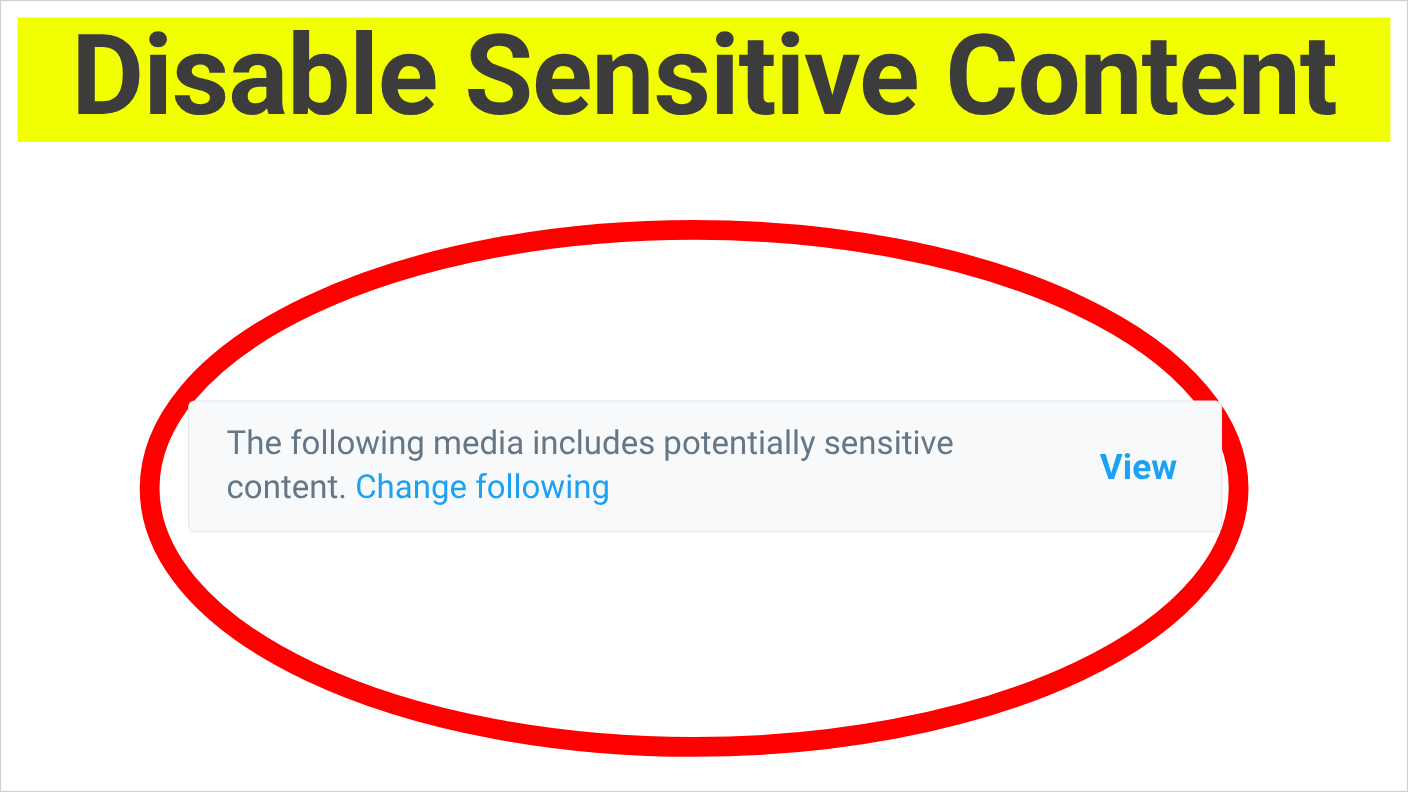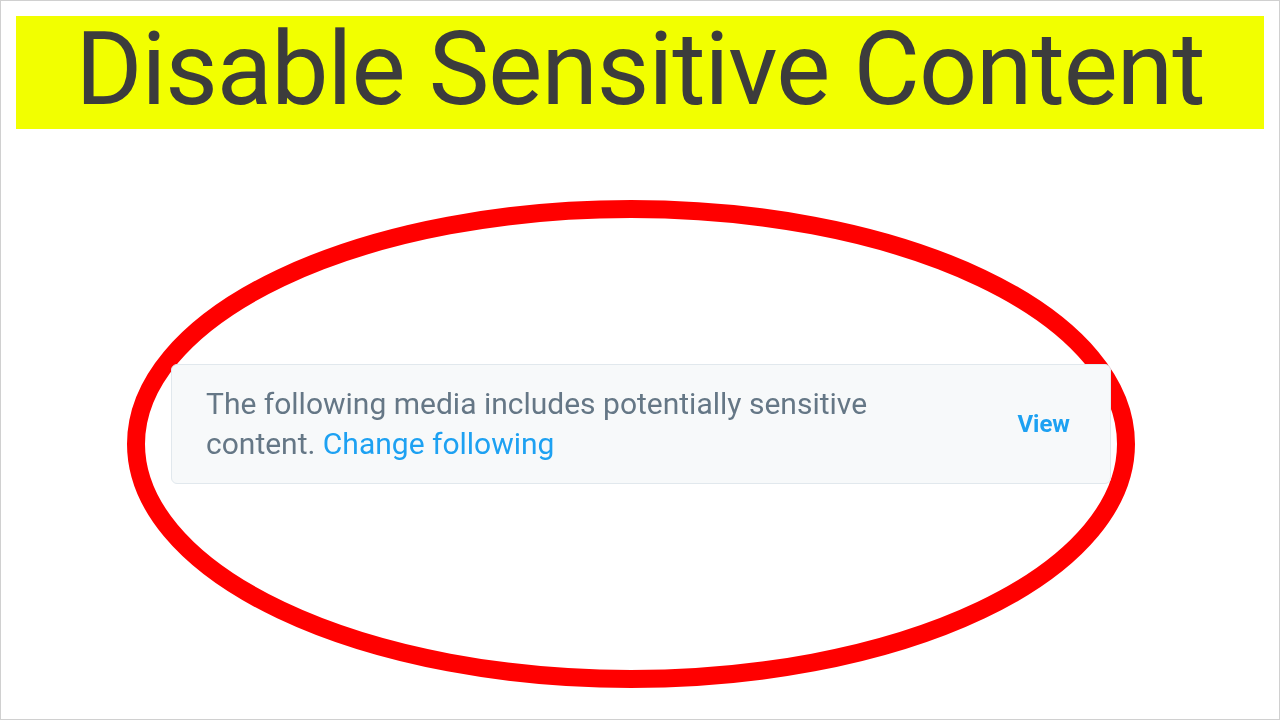--- a/index.html
+++ b/index.html
@@ -7,21 +7,21 @@
   body { border: 1px solid #d0d0d0; position: relative; }
 
   .banner {
     margin: 15px 15px 0 15px;
     background: #f2ff00;
     text-align: center;
     padding: 0 10px 6px 10px;
   }
   .banner-text {
     font-size: 102px;
-    font-weight: 400;
+    font-weight: 700;
     color: #3c3c3c;
     line-height: 1.05;
     letter-spacing: -1px;
   }
 
   .stage {
     position: relative;
     width: 100%;
     height: 580px;
   }
@@ -55,21 +55,21 @@
     line-height: 1.35;
     color: #657786;
     max-width: 720px;
   }
   .change-link {
     color: #1da1f2;
     cursor: pointer;
   }
   .view-btn {
     color: #1da1f2;
-    font-size: 24px;
+    font-size: 32px;
     font-weight: 700;
     cursor: pointer;
     margin-left: 6px;
     white-space: nowrap;
   }
 </style>
 </head>
 <body>
 
 <div class="banner">

